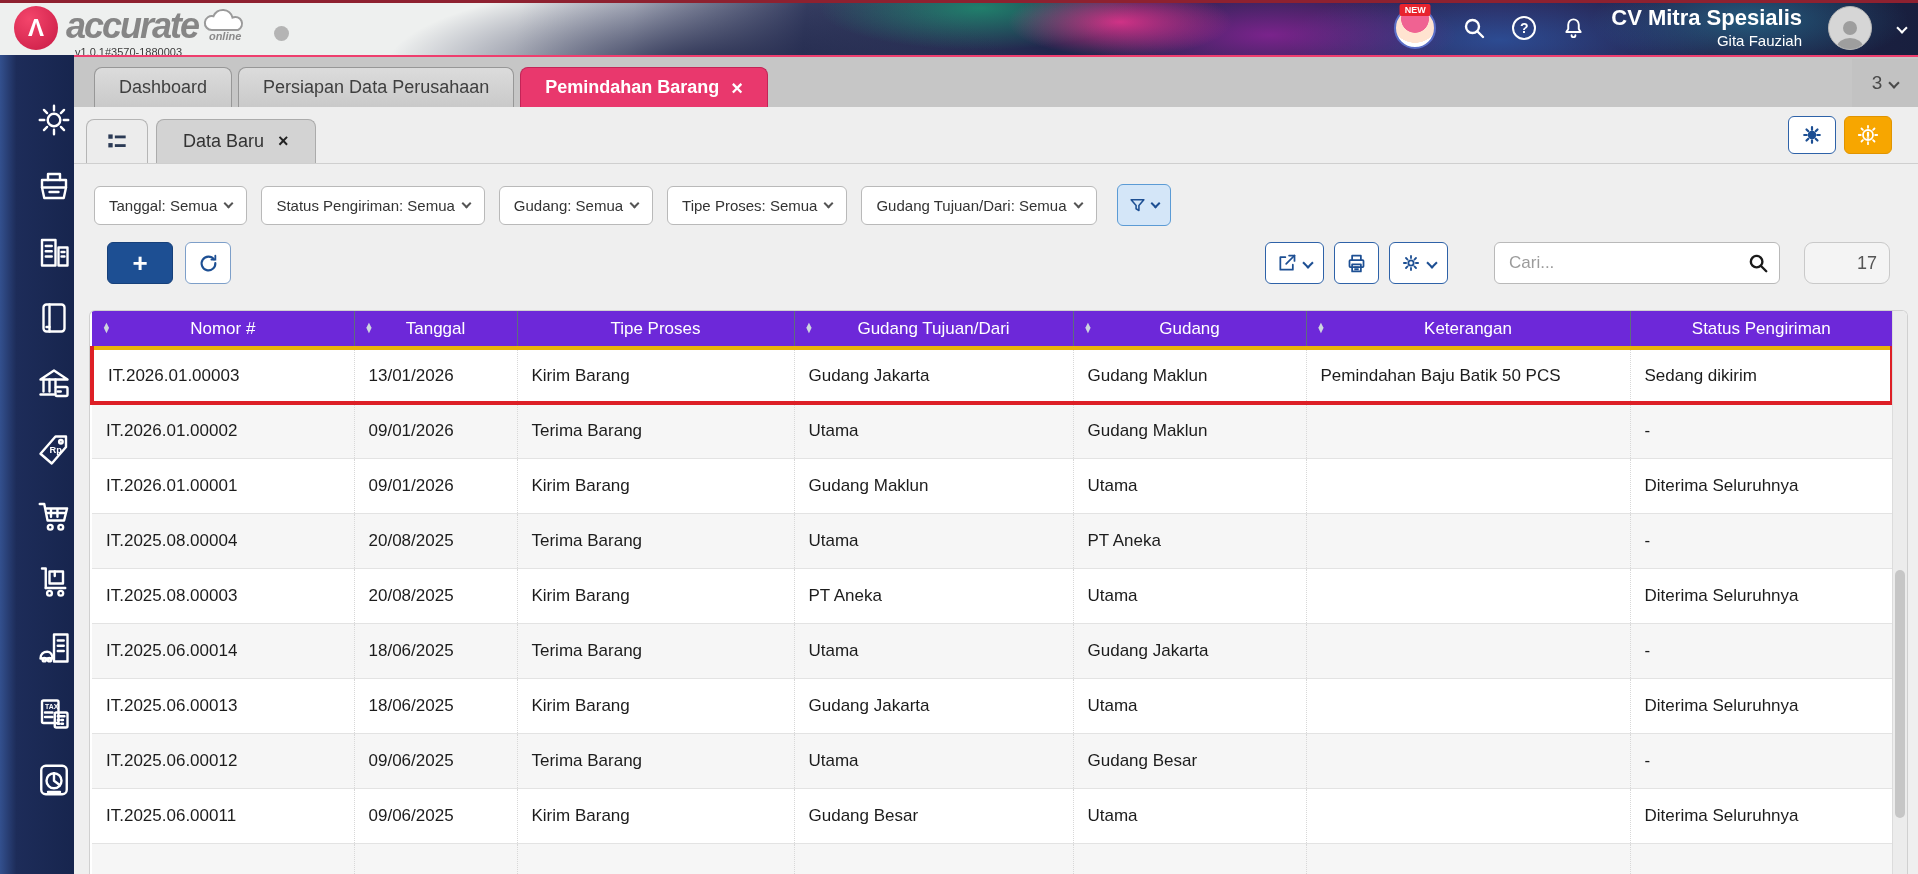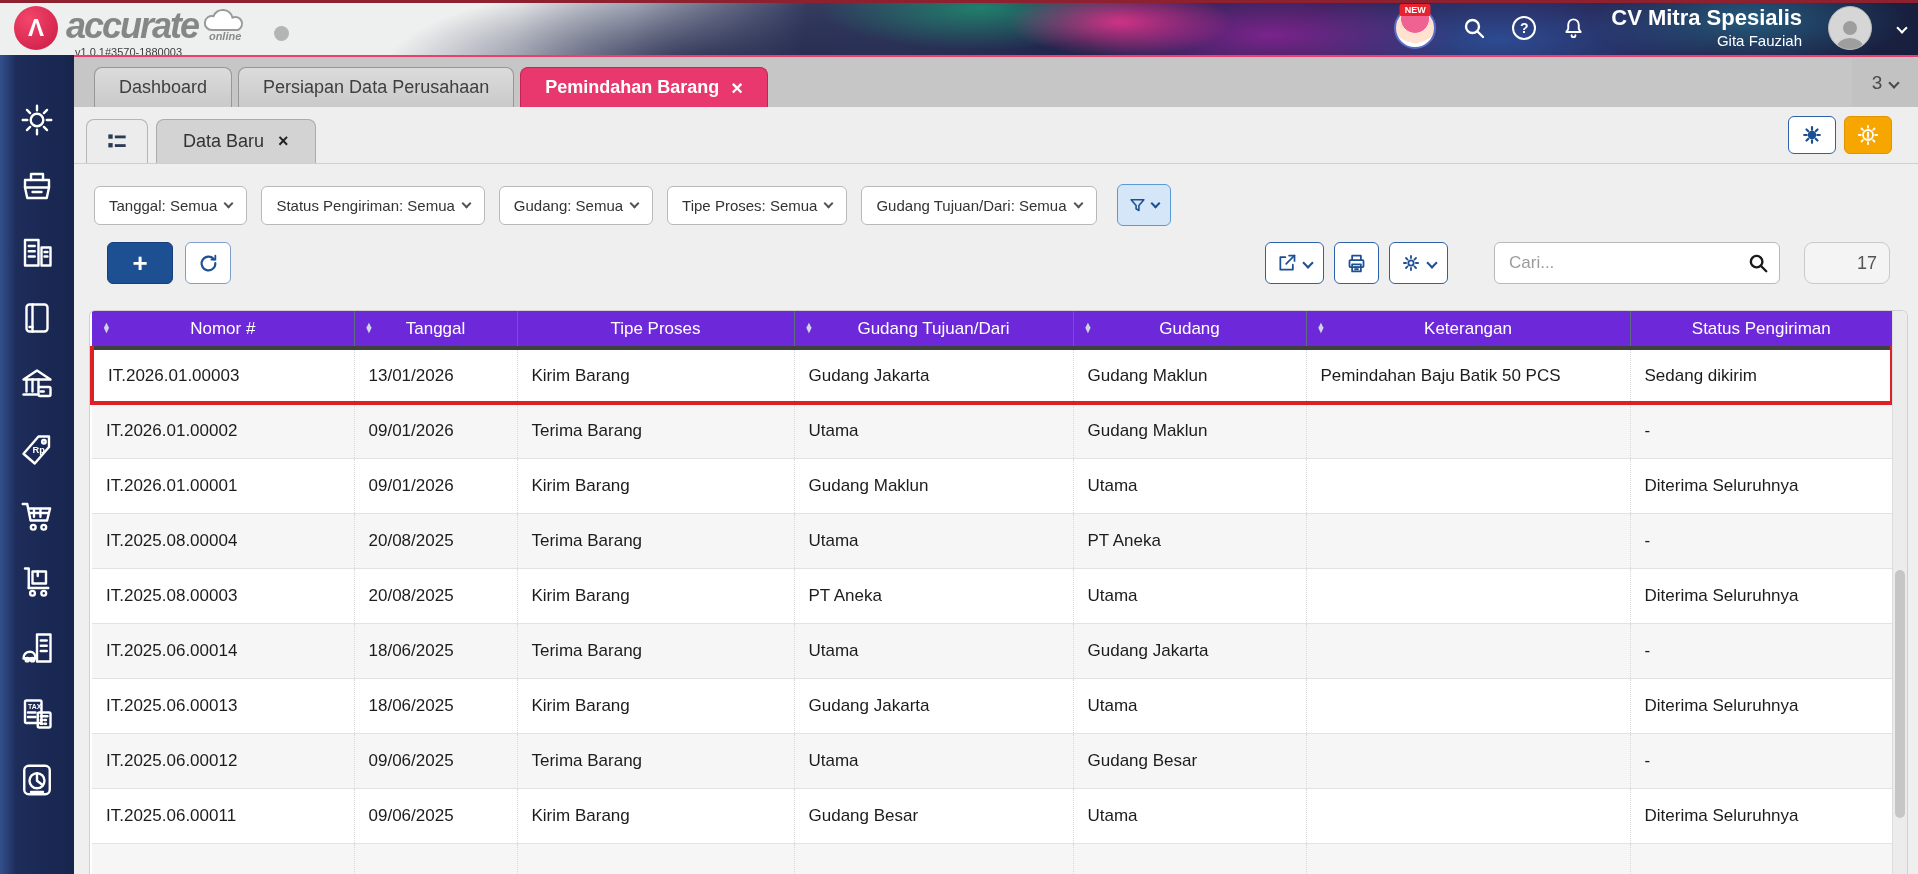--- a/index.html
+++ b/index.html
@@ -43,21 +43,21 @@
   .who .user { font-size:15px; }
   .avatar { width:44px; height:44px; border-radius:50%; background:#d6d6d6; border:1px solid #b5b5b5;
     display:flex; align-items:flex-end; justify-content:center; overflow:hidden; }
   .chev { display:inline-block; width:8px; height:8px; border-right:2px solid currentColor;
     border-bottom:2px solid currentColor; transform:rotate(45deg); }
   .chev.white { color:#fff; }
 
   
   .body-row { display:flex; height:819px; }
   .sidebar { width:74px; height:100%; background:linear-gradient(90deg,#33508e 0%,#1d2c59 22%,#17254e 100%);
-    padding-top:46px; display:flex; flex-direction:column; align-items:center; gap:28px; flex-shrink:0; }
+    padding-top:46px; display:flex; flex-direction:column; align-items:flex-end; gap:28px; flex-shrink:0; }
   .side-item { width:40px; height:38px; display:flex; align-items:center; justify-content:center; cursor:pointer; }
   .side-item svg { stroke:#fff; fill:none; stroke-width:1.6; stroke-linecap:round; stroke-linejoin:round; }
   .main { flex:1; display:flex; flex-direction:column; }
 
   
   .tabstrip { height:52px; background:#c6c6c6; border-top:2px solid #ef3e6e;
     display:flex; align-items:flex-end; padding-left:20px; position:relative; }
   .mtab { height:40px; margin-right:6px; padding:17px 24px; border:1px solid #979797; border-bottom:none;
     border-radius:8px 8px 0 0; background:linear-gradient(#dcdcdc,#c9c9c9); color:#3f3f3f; font-size:18px;
     display:flex; align-items:center; gap:12px; cursor:pointer; }
@@ -118,21 +118,21 @@
     position:relative; border-right:1px solid #5d6c7f; cursor:pointer; }
   thead th:last-child { border-right:none; }
   .sort { position:absolute; left:10px; top:50%; transform:translateY(-50%); display:flex;
     flex-direction:column; line-height:.62; font-size:9px; color:#cdd5de; }
   .sort::before { content:"▲"; } .sort::after { content:"▼"; }
   tbody td { height:55px; font-size:17px; color:#1c1c1c; padding-left:14px;
     border-bottom:1px solid #e3e3e3; border-right:1px dotted #d8d8d8; background:#fff; }
   tbody td:last-child { border-right:none; }
   tbody tr:nth-child(even) td { background:#f6f6f6; }
   tbody tr { cursor:pointer; }
-  tr.hl td { border-top:4px solid #404040; border-bottom:4px solid #dd1f26; }
+  tr.hl td { border-top:4px solid #eab308; border-bottom:4px solid #dd1f26; }
   tr.hl td:first-child { border-left:4px solid #dd1f26; }
   tr.hl td:last-child { border-right:4px solid #dd1f26; }
   .vscroll { position:absolute; top:0; right:0; bottom:0; width:15px; background:#ececec;
     border-left:1px solid #dcdcdc; cursor:pointer; }
   .vscroll .thumb { position:absolute; left:2px; right:2px; top:46%; height:44%;
     background:#c6c6c6; border-radius:6px; }
 </style>
 </head>
 <body>
 

